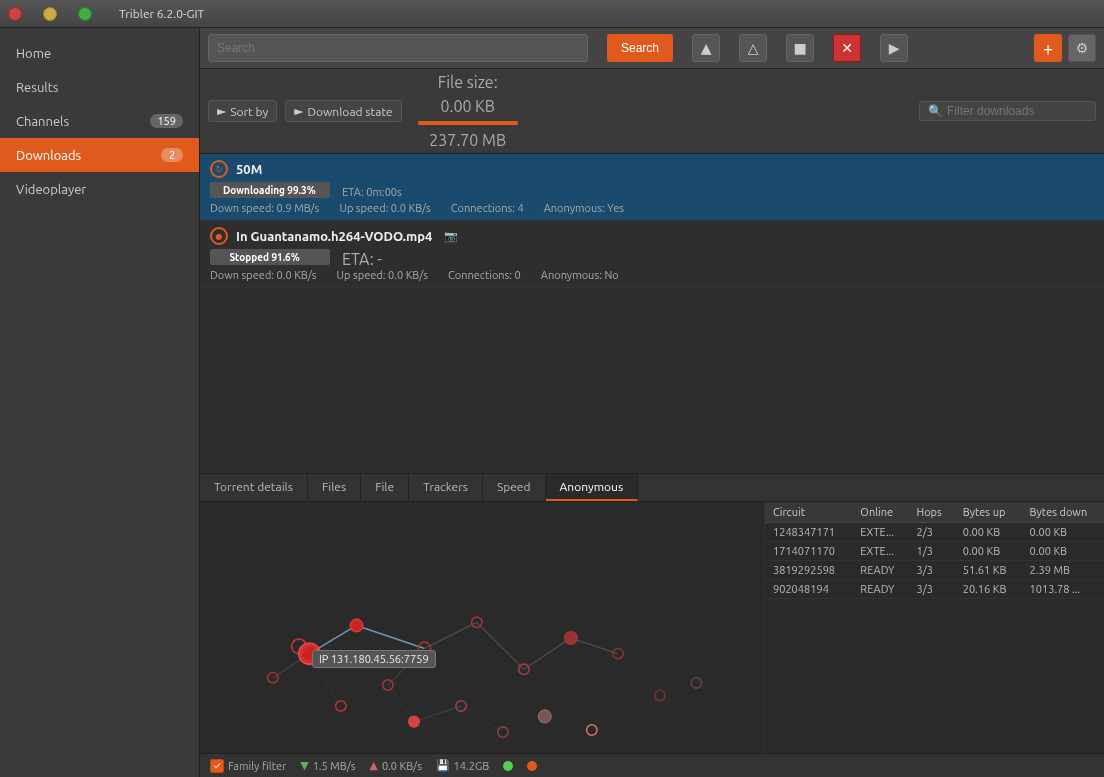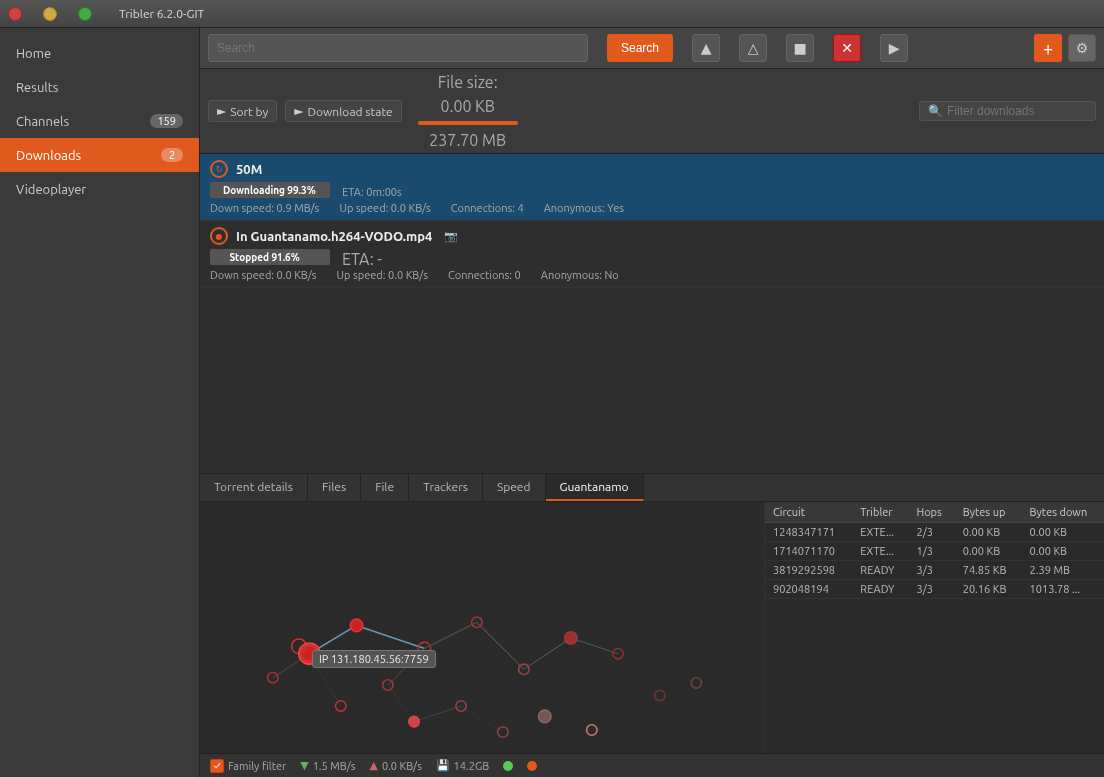--- a/index.html
+++ b/index.html
@@ -486,21 +486,21 @@
 
     <div id="bottom-panel">
 
       <div id="detail-tabs">
 
       <div class="detail-tab">Torrent details</div>
           <div class="detail-tab">Files</div>
           <div class="detail-tab">File</div>
           <div class="detail-tab">Trackers</div>
           <div class="detail-tab">Speed</div>
-          <div class="detail-tab active">Guantanamo</div>
+          <div class="detail-tab active">Anonymous</div>
         </div>
 
       <div id="anonymity-panel">
 
         <div id="network-graph">
           <svg width="100%" height="100%" viewBox="0 0 500 240">
 
             <line x1="85" y1="145" x2="130" y2="118" stroke="#6699bb" stroke-width="1.5"></line>
             <line x1="130" y1="118" x2="195" y2="140" stroke="#6699bb" stroke-width="1.5"></line>
             <line x1="85" y1="145" x2="50" y2="168" stroke="#444" stroke-width="1"></line>
@@ -539,21 +539,21 @@
           
           <div class="ip-tooltip" style="left:112px; top:148px;">IP 131.180.45.56:7759</div>
         </div>
 
         <div id="circuit-table-container">
           <table id="circuit-table">
             <thead>
               <tr id="circuit-header-row">
 
               <th>Circuit</th>
-                  <th>Tribler</th>
+                  <th>Online</th>
                   <th>Hops</th>
                   <th>Bytes up</th>
                   <th>Bytes down</th>
                 </tr>
             </thead>
             <tbody id="circuit-table-body">
 
             <tr>
                   <td>1248347171</td>
                   <td class="status-exte">EXTE...</td>
@@ -565,21 +565,21 @@
                   <td>1714071170</td>
                   <td class="status-exte">EXTE...</td>
                   <td>1/3</td>
                   <td>0.00 KB</td>
                   <td>0.00 KB</td>
                 </tr>
                 <tr>
                   <td>3819292598</td>
                   <td class="status-ready">READY</td>
                   <td>3/3</td>
-                  <td>74.85 KB</td>
+                  <td>51.61 KB</td>
                   <td>2.39 MB</td>
                 </tr>
                 <tr>
                   <td>902048194</td>
                   <td class="status-ready">READY</td>
                   <td>3/3</td>
                   <td>20.16 KB</td>
                   <td>1013.78 ...</td>
                 </tr>
               </tbody>

